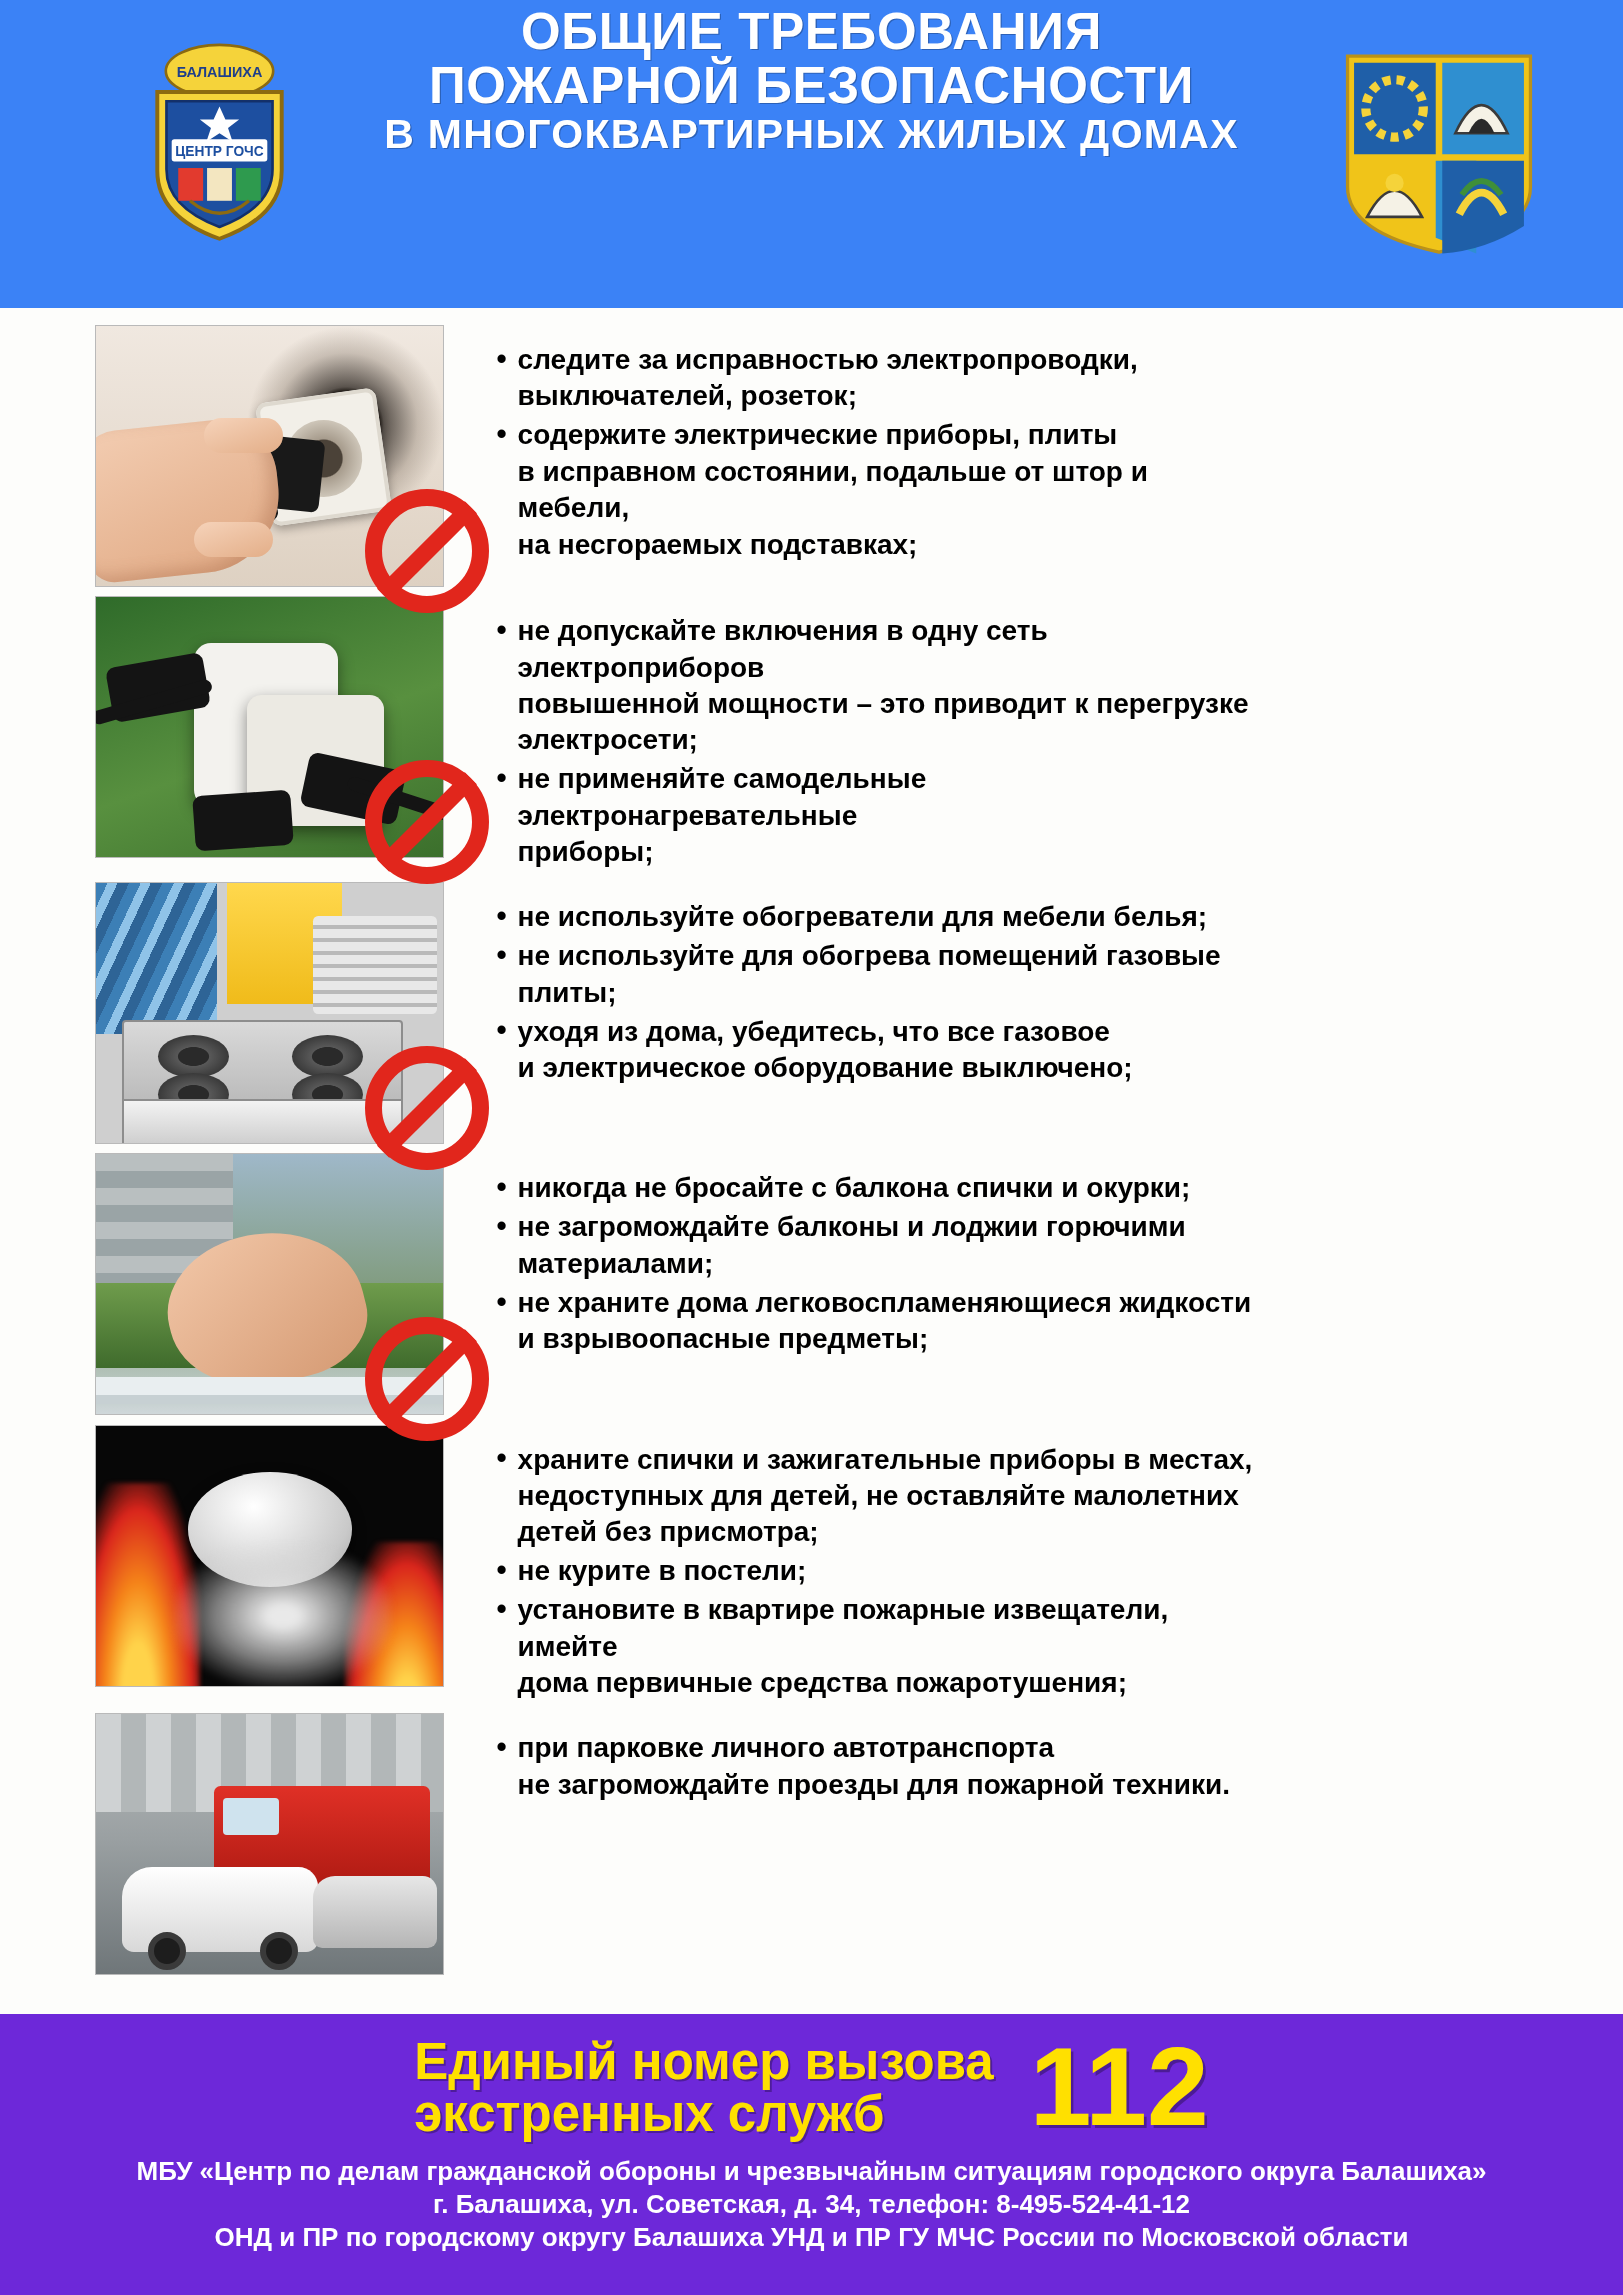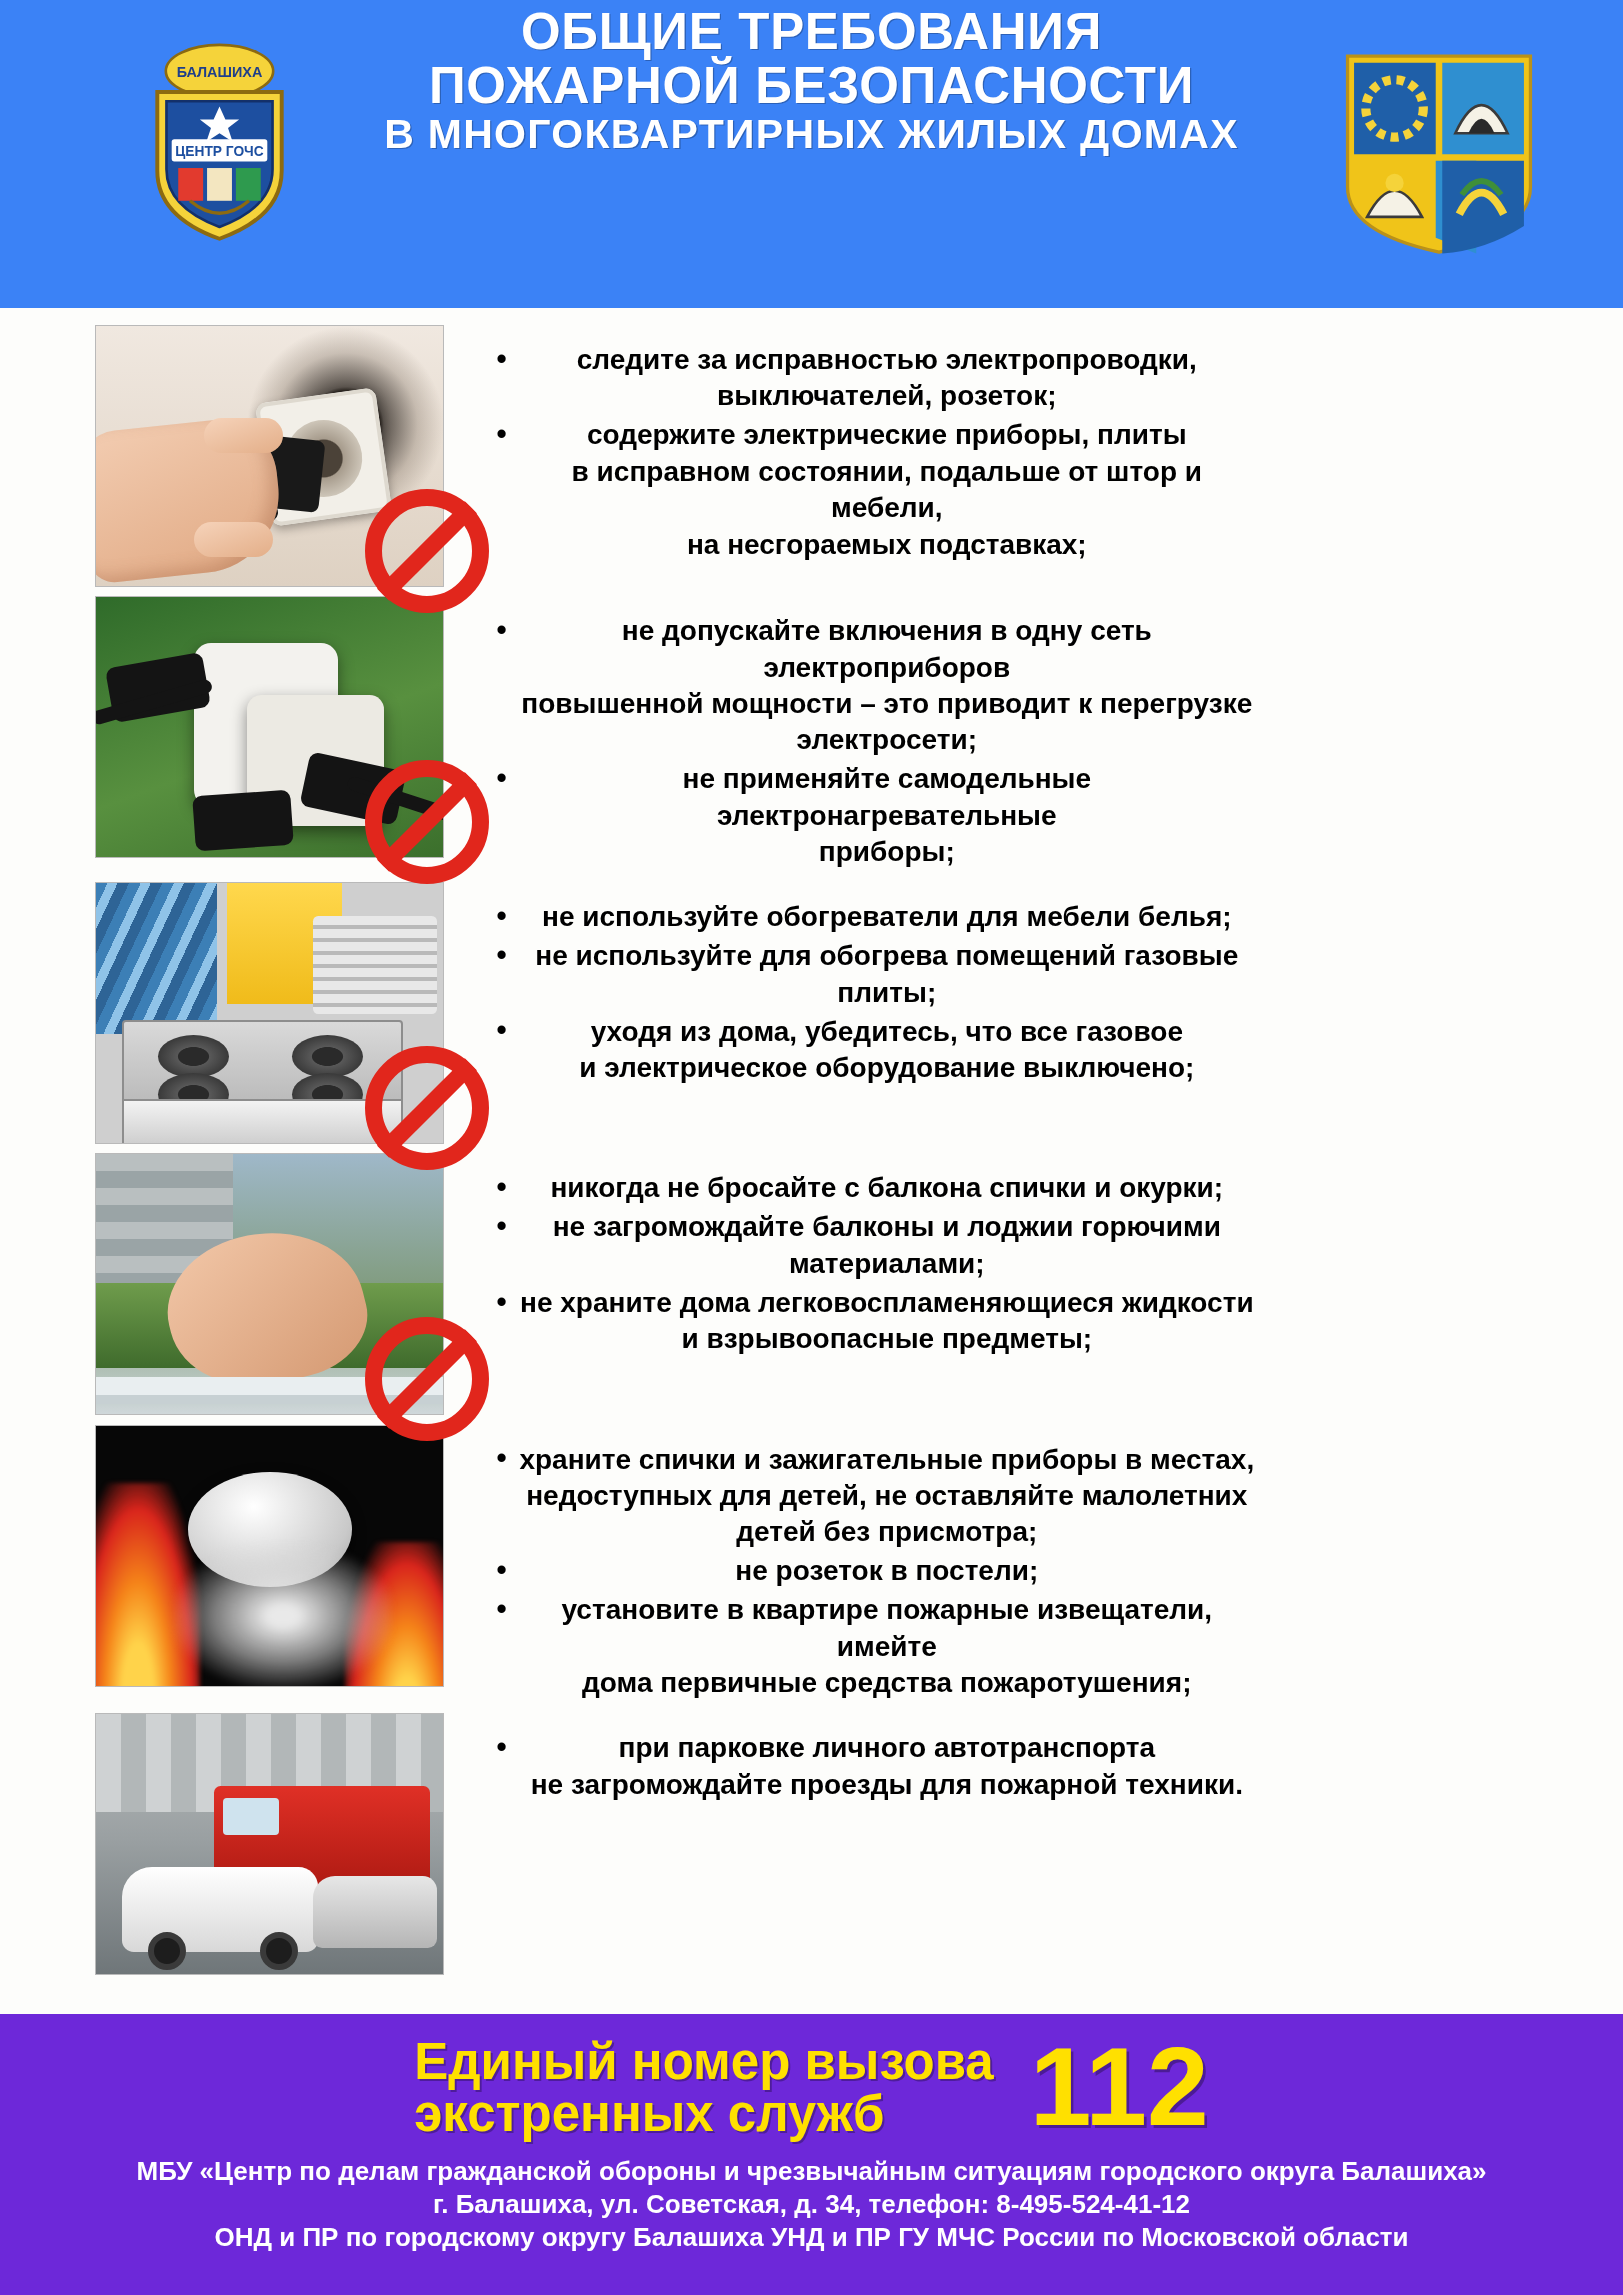--- a/index.html
+++ b/index.html
@@ -69,21 +69,20 @@
     position: relative;
     width: 1623px;
     padding: 17px 0 0 0;
   }
   .row {
     display: flex;
     align-items: flex-start;
     width: 1302px;
     padding: 0 46px 0 95px;
     margin-bottom: 9.2px;
-    text-align: center;
   }
   .thumb-wrap {
     position: relative;
     flex: 0 0 auto;
     width: 353px;
   }
   .thumb {
     position: relative;
     width: 349px;
     height: 262px;
@@ -397,21 +396,21 @@
             <div class="flame" style="right:-26px;bottom:-39px;height:183px;"></div>
             <div class="det"></div>
             <div class="smoke"></div>
           </div>
         </div>
       </div>
       <div class="bullets">
         <div class="bullet">храните спички и зажигательные приборы в местах,
 недоступных для детей, не оставляйте малолетних
 детей без присмотра;</div>
-        <div class="bullet">не розеток в постели;</div>
+        <div class="bullet">не курите в постели;</div>
         <div class="bullet">установите в квартире пожарные извещатели, имейте
 дома первичные средства пожаротушения;</div>
       </div>
     </div>
 
     <div class="row">
       <div class="thumb-wrap">
         <div class="thumb">
           <div class="ph p6">
             <div class="bldg"></div>

